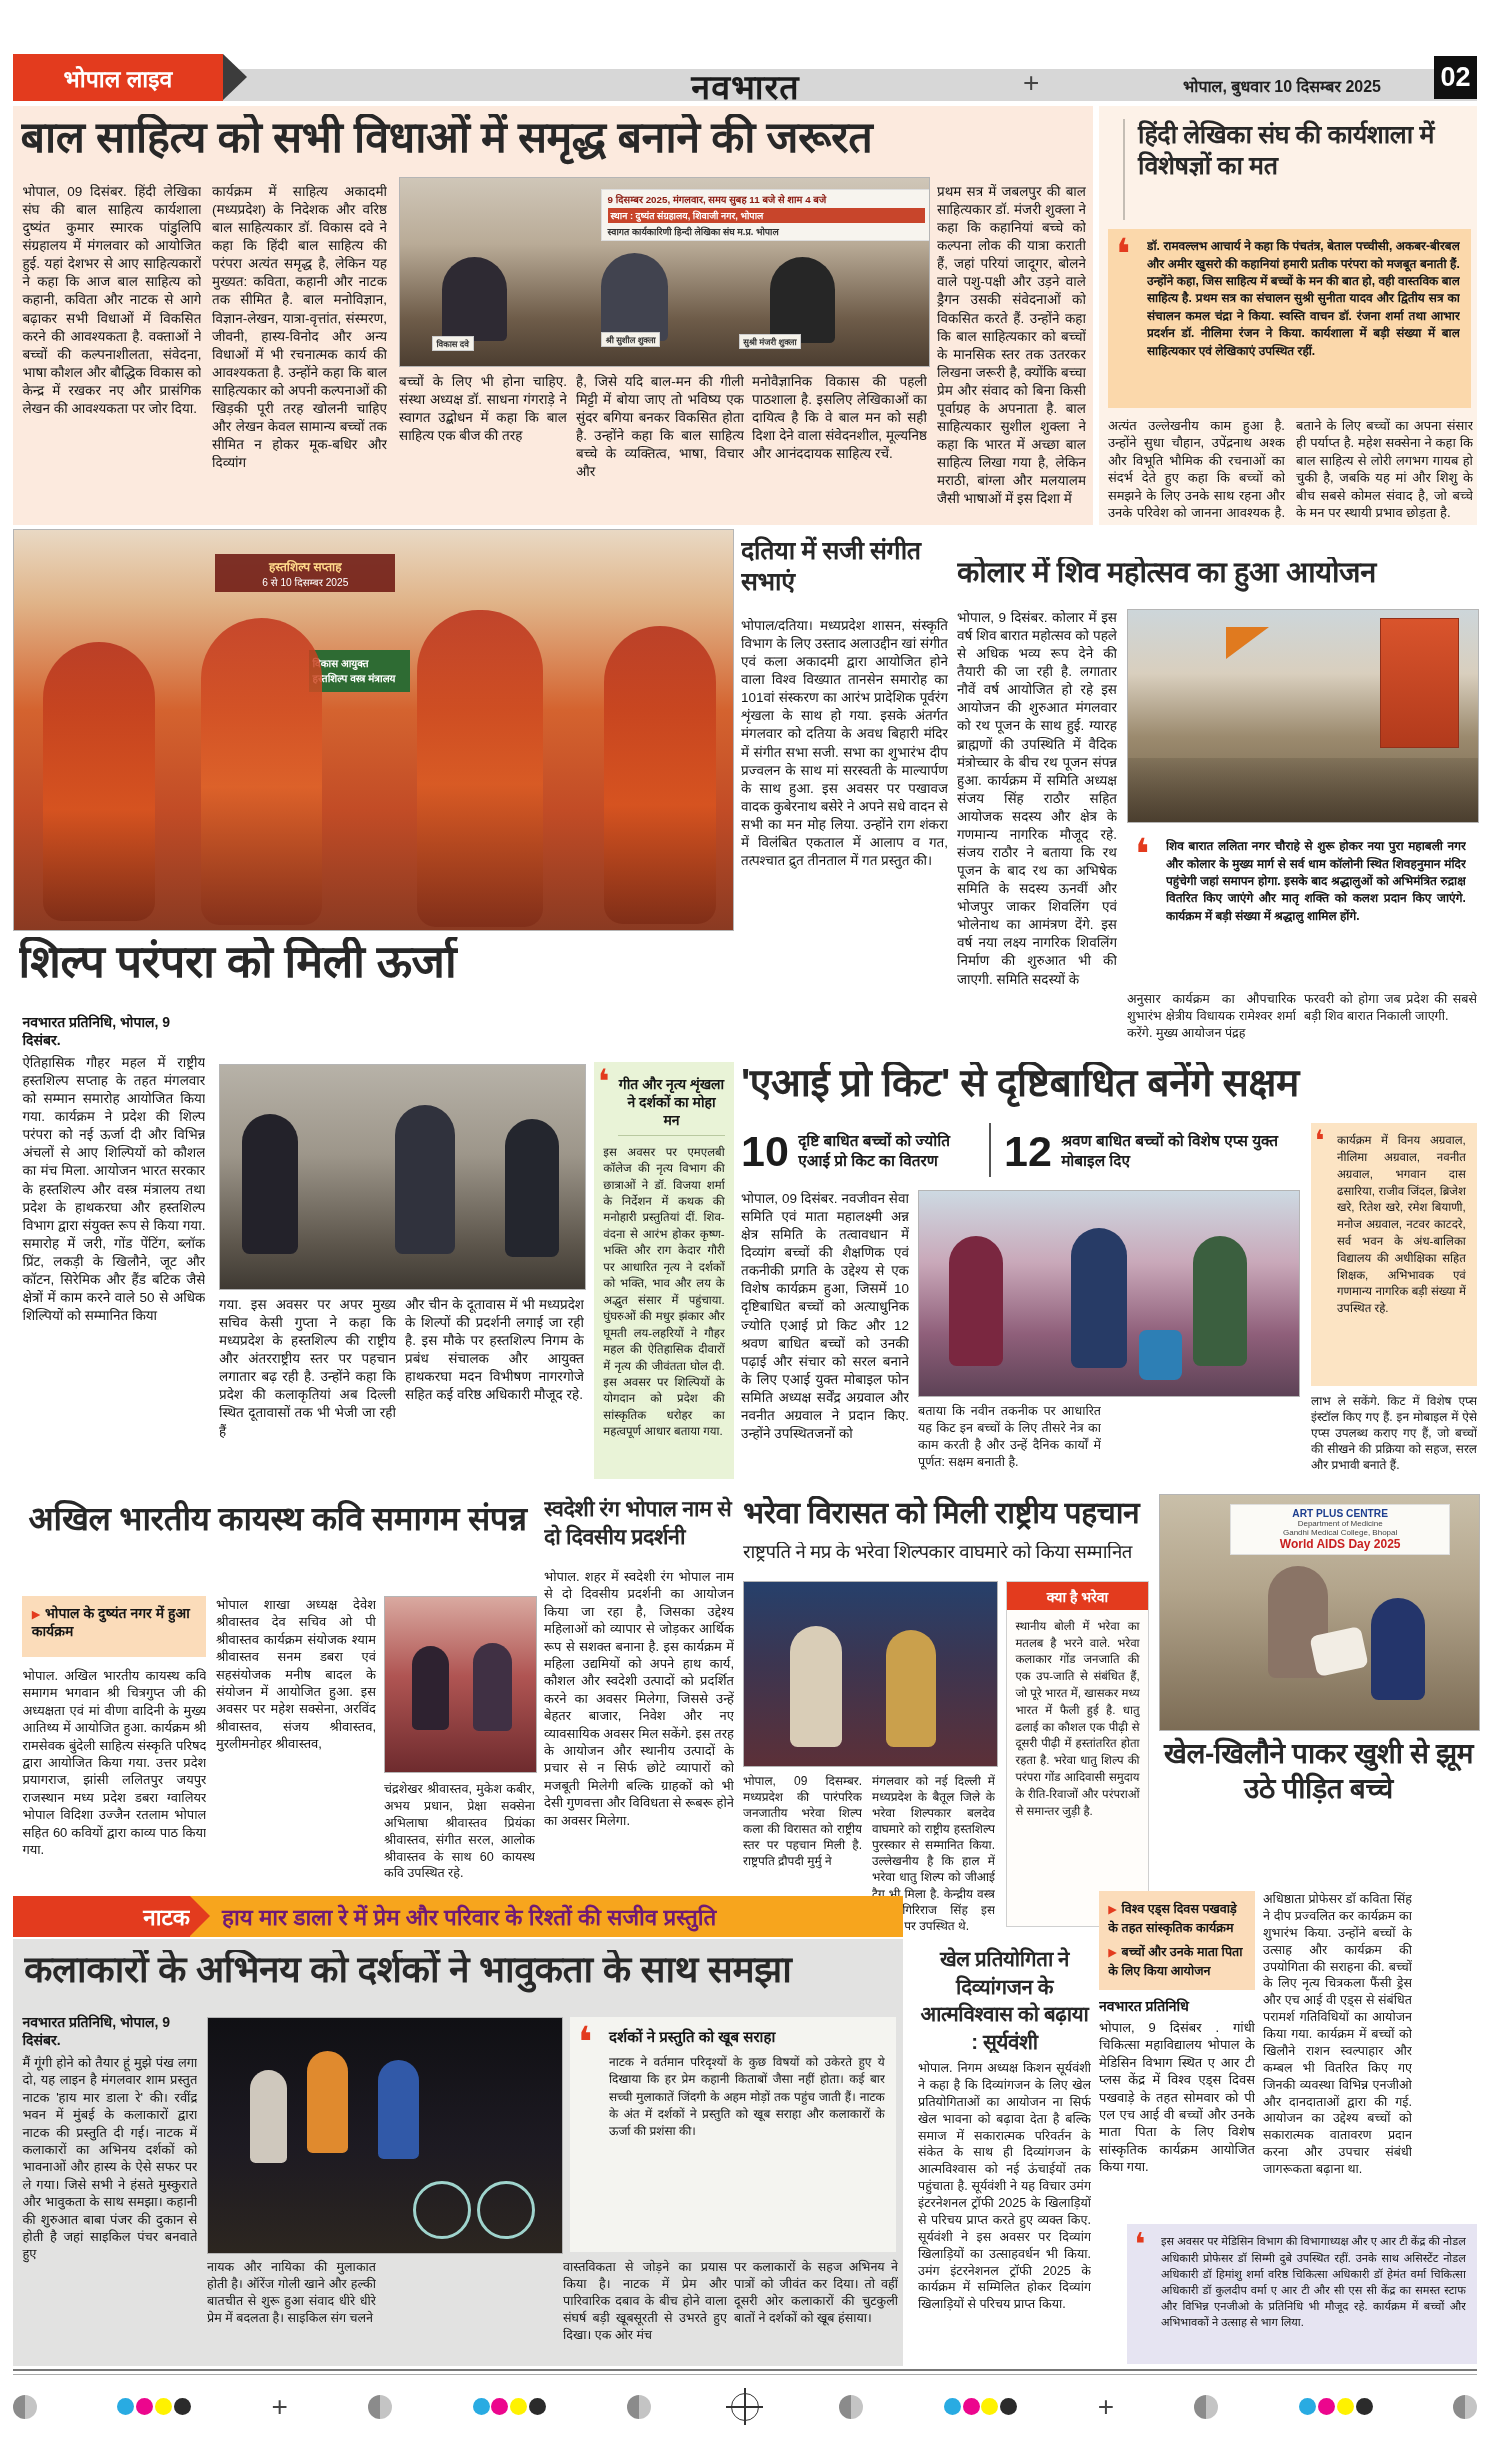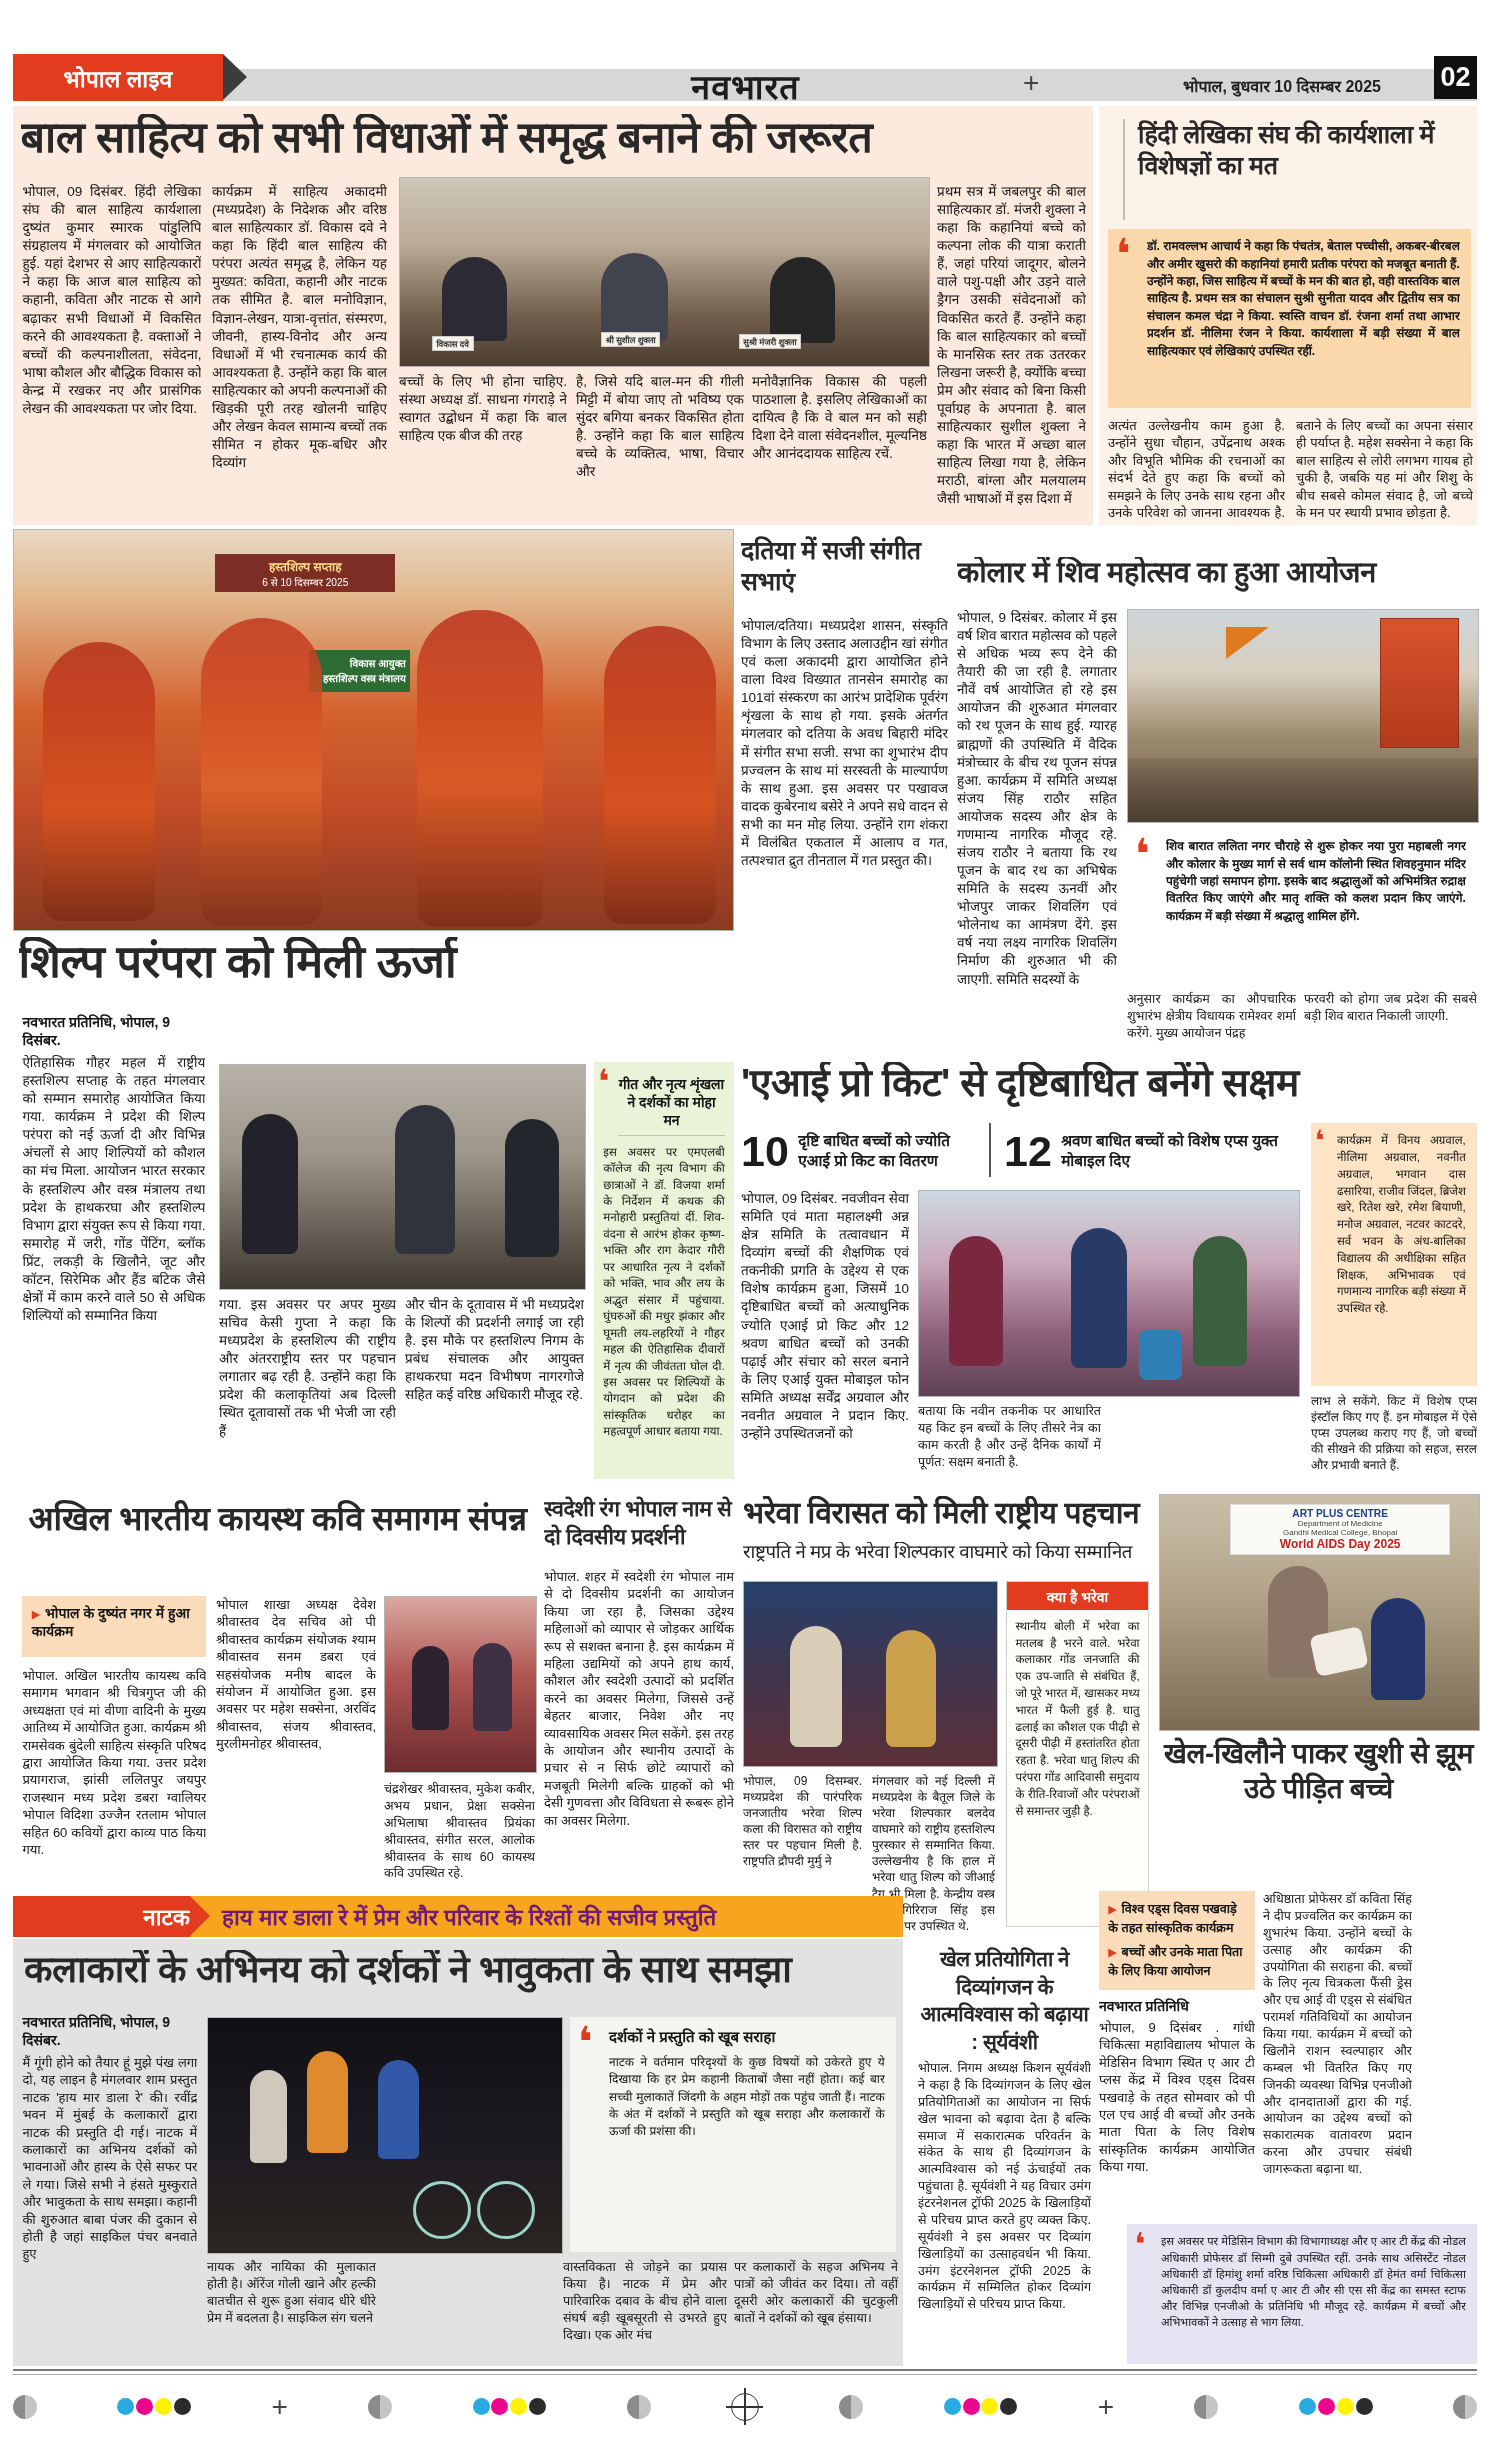--- a/index.html
+++ b/index.html
@@ -51,20 +51,25 @@
     <span style="color:#fff;font-weight:bold;font-size:27px">02</span>
   </div>
 
   <div class="abs" style="left:13px;top:106px;width:1080px;height:419px;background:var(--peach-bg,#fceade)"></div>
   <div class="hl" style="left:20.5px;top:114px;width:1067px;height:58px;font-size:43px;white-space:nowrap">बाल साहित्य को सभी विधाओं में समृद्ध बनाने की जरूरत</div>
 
   <div class="col" style="left:22.4px;top:183px;width:179px;height:337px;font-size:13.5px">भोपाल, 09 दिसंबर. हिंदी लेखिका संघ की बाल साहित्य कार्यशाला दुष्यंत कुमार स्मारक पांडुलिपि संग्रहालय में मंगलवार को आयोजित हुई. यहां देशभर से आए साहित्यकारों ने कहा कि आज बाल साहित्य को कहानी, कविता और नाटक से आगे बढ़ाकर सभी विधाओं में विकसित करने की आवश्यकता है. वक्ताओं ने बच्चों की कल्पनाशीलता, संवेदना, भाषा कौशल और बौद्धिक विकास को केन्द्र में रखकर नए और प्रासंगिक लेखन की आवश्यकता पर जोर दिया.</div>
   <div class="col" style="left:212px;top:183px;width:175px;height:337px;font-size:13.5px">कार्यक्रम में साहित्य अकादमी (मध्यप्रदेश) के निदेशक और वरिष्ठ बाल साहित्यकार डॉ. विकास दवे ने कहा कि हिंदी बाल साहित्य की परंपरा अत्यंत समृद्ध है, लेकिन यह मुख्यत: कविता, कहानी और नाटक तक सीमित है. बाल मनोविज्ञान, विज्ञान-लेखन, यात्रा-वृत्तांत, संस्मरण, जीवनी, हास्य-विनोद और अन्य विधाओं में भी रचनात्मक कार्य की आवश्यकता है. उन्होंने कहा कि बाल साहित्यकार को अपनी कल्पनाओं की खिड़की पूरी तरह खोलनी चाहिए और लेखन केवल सामान्य बच्चों तक सीमित न होकर मूक-बधिर और दिव्यांग</div>
 
   <div class="photo" style="left:399px;top:177px;width:529px;height:188px;background:linear-gradient(180deg,#cfc6b8 0%,#b9ab97 35%,#6e5c49 75%,#4c3e31 100%)">
+    <div class="shape" style="left:38%;top:6%;width:60%;background:#f7f4ee;border:0.9px solid #ddd;padding:2.8px 5.6px">
+      <div style="font-size:9.8px;font-weight:bold;color:#8a1a10">9 दिसम्बर 2025, मंगलवार, समय सुबह 11 बजे से शाम 4 बजे</div>
+      <div style="font-size:9.3px;font-weight:bold;color:#fff;background:#c8452b;padding:0.9px 2.8px;margin:1.9px 0">स्थान : दुष्यंत संग्रहालय, शिवाजी नगर, भोपाल</div>
+      <div style="font-size:9.3px;font-weight:bold;color:#333">स्वागत कार्यकारिणी हिन्दी लेखिका संघ म.प्र. भोपाल</div>
+    </div>
     <div class="shape" style="left:8%;top:42%;width:65px;height:84px;background:#2e2a33;border-radius:33px 33px 5.6px 5.6px"></div>
     <div class="shape" style="left:38%;top:40%;width:67px;height:88px;background:#41434f;border-radius:34px 34px 5.6px 5.6px"></div>
     <div class="shape" style="left:70%;top:42%;width:65px;height:86px;background:#262626;border-radius:33px 33px 5.6px 5.6px"></div>
     <div class="nameplate" style="left:6%;bottom:8%">विकास दवे</div>
     <div class="nameplate" style="left:38%;bottom:10%">श्री सुशील शुक्ला</div>
     <div class="nameplate" style="left:64%;bottom:9%">सुश्री मंजरी शुक्ला</div>
   </div>
 
   <div class="col" style="left:576px;top:373px;width:168px;height:147px;font-size:13.5px">है, जिसे यदि बाल-मन की गीली मिट्टी में बोया जाए तो भविष्य एक सुंदर बगिया बनकर विकसित होता है. उन्होंने कहा कि बाल साहित्य बच्चे के व्यक्तित्व, भाषा, विचार और</div>
   <div class="col" style="left:399px;top:373px;width:168px;height:147px;font-size:13.5px">बच्चों के लिए भी होना चाहिए. संस्था अध्यक्ष डॉ. साधना गंगराड़े ने स्वागत उद्बोधन में कहा कि बाल साहित्य एक बीज की तरह</div>
@@ -78,21 +83,21 @@
     <div class="qtext" style="font-size:12px;height:160px;overflow:hidden">डॉ. रामवल्लभ आचार्य ने कहा कि पंचतंत्र, बेताल पच्चीसी, अकबर-बीरबल और अमीर खुसरो की कहानियां हमारी प्रतीक परंपरा को मजबूत बनाती हैं. उन्होंने कहा, जिस साहित्य में बच्चों के मन की बात हो, वही वास्तविक बाल साहित्य है. प्रथम सत्र का संचालन सुश्री सुनीता यादव और द्वितीय सत्र का संचालन कमल चंद्रा ने किया. स्वस्ति वाचन डॉ. रंजना शर्मा तथा आभार प्रदर्शन डॉ. नीलिमा रंजन ने किया. कार्यशाला में बड़ी संख्या में बाल साहित्यकार एवं लेखिकाएं उपस्थित रहीं.</div>
   </div>
   <div class="col" style="left:1108px;top:417px;width:177px;height:102px">अत्यंत उल्लेखनीय काम हुआ है. उन्होंने सुधा चौहान, उपेंद्रनाथ अश्क और विभूति भौमिक की रचनाओं का संदर्भ देते हुए कहा कि बच्चों को समझने के लिए उनके साथ रहना और उनके परिवेश को जानना आवश्यक है. बच्चों को</div>
   <div class="col" style="left:1296px;top:417px;width:177px;height:102px">बताने के लिए बच्चों का अपना संसार ही पर्याप्त है. महेश सक्सेना ने कहा कि बाल साहित्य से लोरी लगभग गायब हो चुकी है, जबकि यह मां और शिशु के बीच सबसे कोमल संवाद है, जो बच्चे के मन पर स्थायी प्रभाव छोड़ता है.</div>
 
   <div class="photo" style="left:13px;top:529px;width:719px;height:400px;background:linear-gradient(180deg,#e9d9c4 0%,#e0b489 18%,#d4632f 45%,#c24c26 70%,#8a3a22 100%)">
     <div class="shape" style="left:28%;top:6%;width:24%;background:rgba(110,25,18,.88);color:#ffd98a;text-align:center;padding:3.7px 3.7px">
       <div style="font-size:12px;font-weight:bold">हस्तशिल्प सप्ताह</div>
       <div style="font-size:10.2px;color:#fff">6 से 10 दिसम्बर 2025</div>
     </div>
-    <div class="shape" style="left:41%;top:30%;width:13%;background:#2e6b33;color:#fff;font-size:10.2px;font-weight:bold;text-align:right;padding:5.6px 3.7px;line-height:1.5">
+    <div class="shape" style="left:41%;top:30%;width:13%;background:#2e6b33;color:#fff;font-size:10.2px;font-weight:bold;text-align:left;padding:5.6px 3.7px;line-height:1.5">
       <span>विकास आयुक्त हस्तशिल्प वस्त्र मंत्रालय</span>
     </div>
     <div class="shape" style="left:4%;top:28%;width:112px;height:279px;background:linear-gradient(180deg,#b5301c,#d9541f 60%,#7d2c16);border-radius:56px 56px 18.6px 18.6px;opacity:.85"></div>
     <div class="shape" style="left:26%;top:22%;width:121px;height:307px;background:linear-gradient(180deg,#c2371e,#e0642a 55%,#84301a);border-radius:61px 61px 18.6px 18.6px;opacity:.85"></div>
     <div class="shape" style="left:56%;top:20%;width:126px;height:317px;background:linear-gradient(180deg,#bb321c,#db5c24 55%,#7f2d18);border-radius:61px 61px 18.6px 18.6px;opacity:.85"></div>
     <div class="shape" style="left:82%;top:24%;width:112px;height:298px;background:linear-gradient(180deg,#b5301c,#d9541f 60%,#7d2c16);border-radius:56px 56px 18.6px 18.6px;opacity:.85"></div>
   </div>
 
   <div class="hl" style="left:741px;top:535px;width:209px;height:76px;font-size:25px;line-height:1.25">दतिया में सजी संगीत सभाएं</div>
   <div class="col" style="left:741px;top:617px;width:207px;height:436px;font-size:13.5px">भोपाल/दतिया। मध्यप्रदेश शासन, संस्कृति विभाग के लिए उस्ताद अलाउद्दीन खां संगीत एवं कला अकादमी द्वारा आयोजित होने वाला विश्व विख्यात तानसेन समारोह का 101वां संस्करण का आरंभ प्रादेशिक पूर्वरंग शृंखला के साथ हो गया. इसके अंतर्गत मंगलवार को दतिया के अवध बिहारी मंदिर में संगीत सभा सजी. सभा का शुभारंभ दीप प्रज्वलन के साथ मां सरस्वती के माल्यार्पण के साथ हुआ. इस अवसर पर पखावज वादक कुबेरनाथ बसेरे ने अपने सधे वादन से सभी का मन मोह लिया. उन्होंने राग शंकरा में विलंबित एकताल में आलाप व गत, तत्पश्चात द्रुत तीनताल में गत प्रस्तुत की।</div>

